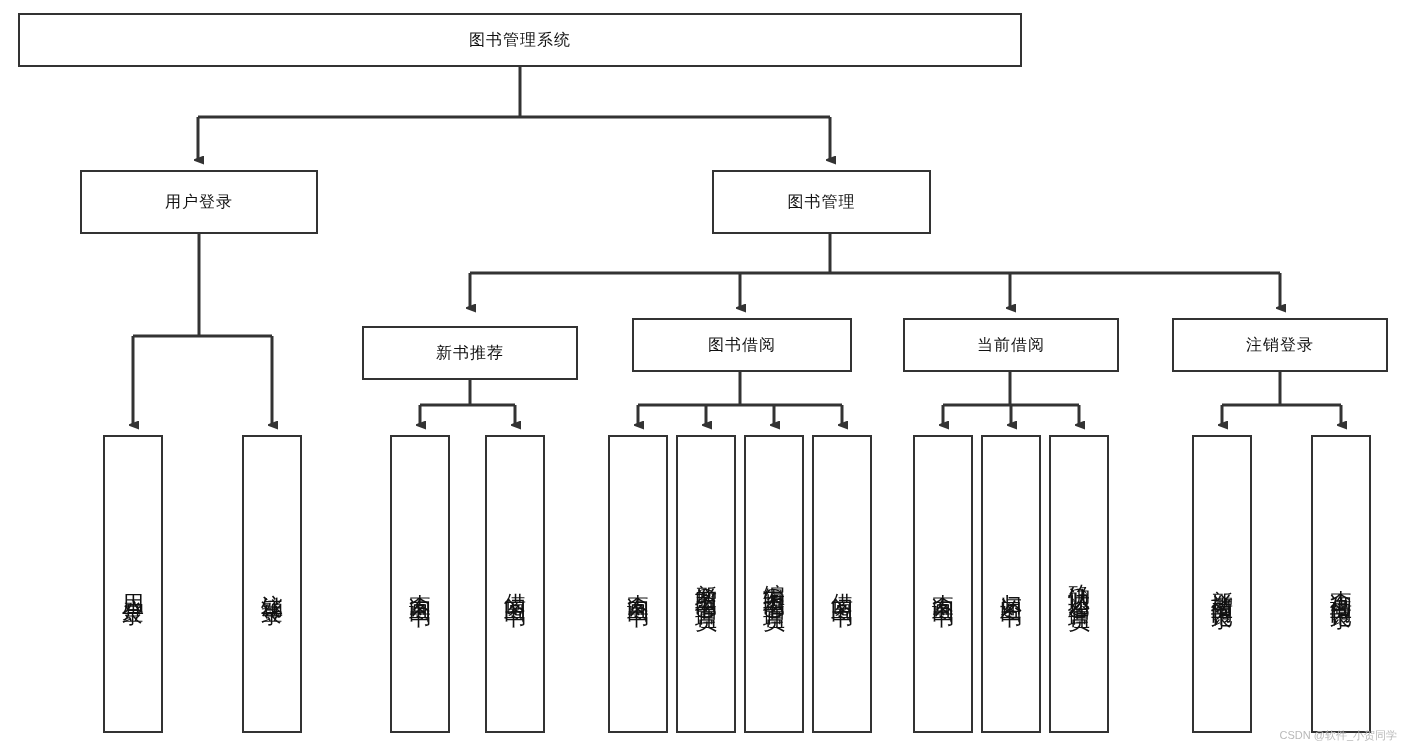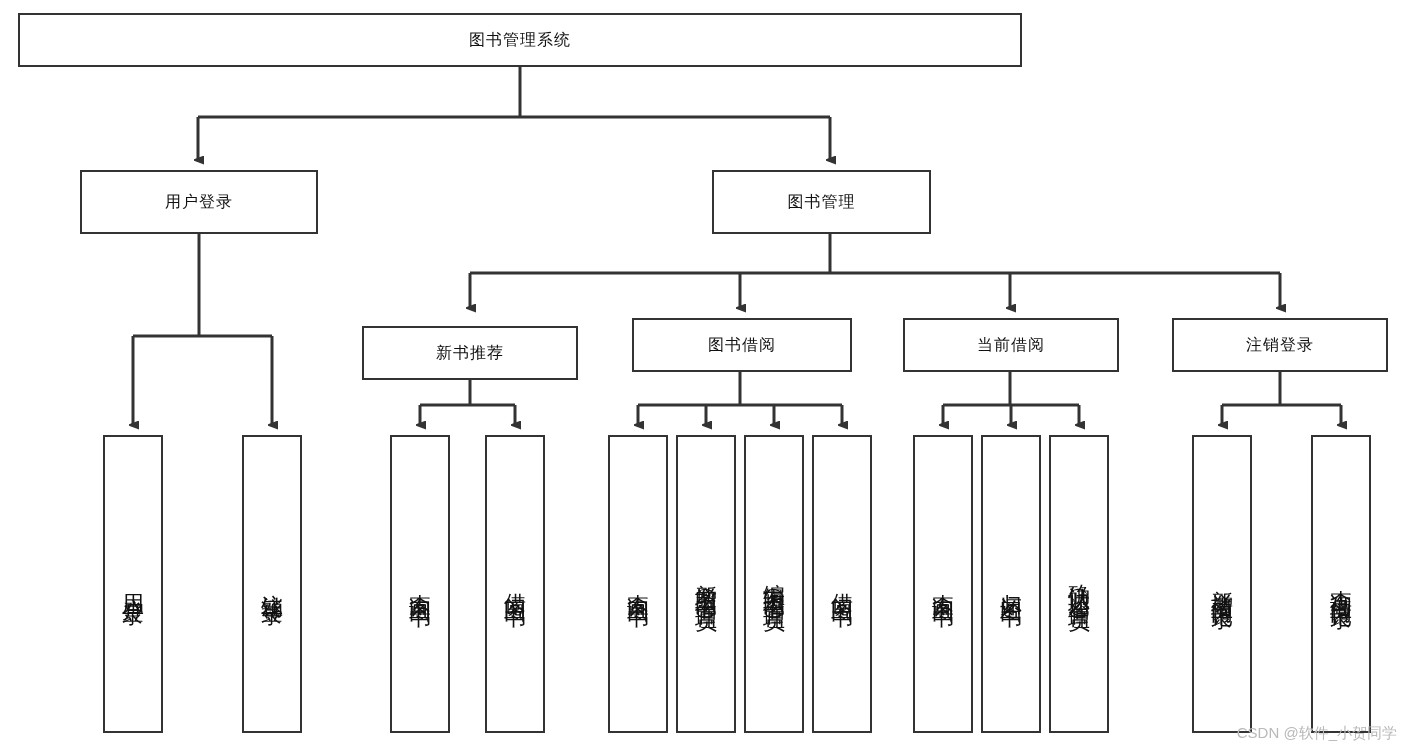--- a/index.html
+++ b/index.html
@@ -43,21 +43,21 @@
     text-orientation: upright;
     font-size: 22px;
     letter-spacing: 4px;
     padding: 6px 0;
     line-height: 1;
   }
   .watermark {
     position: absolute;
     right: 8px;
     bottom: 4px;
-    font-size: 15px;
+    font-size: 11px;
     color: #b9b9b9;
     white-space: nowrap;
     pointer-events: none;
   }
 </style>
 </head>
 <body>
 
 <div id="canvas">
 

